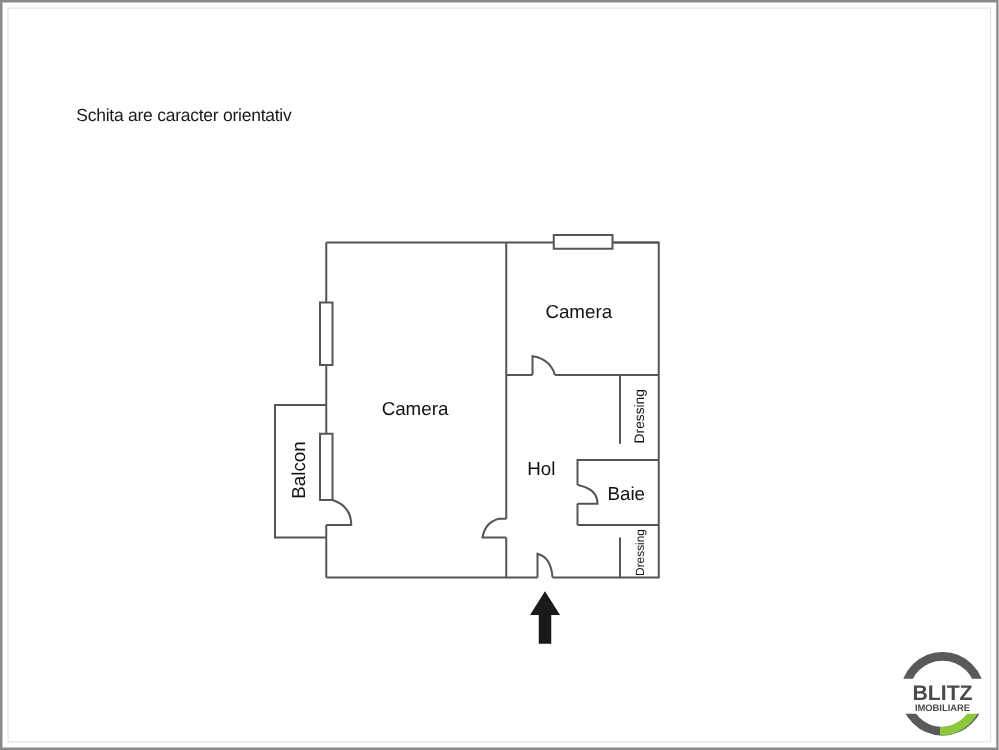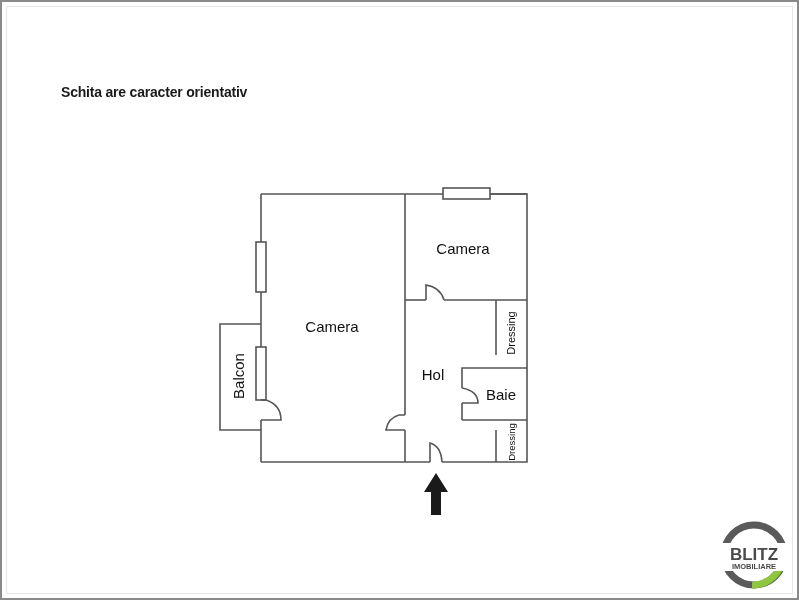--- a/index.html
+++ b/index.html
@@ -17,21 +17,20 @@
       border-bottom: 2px solid #8a8a8a;
     }
     .frame-inner {
       position: absolute; left: 4px; top: 4px; right: 4px; bottom: 4px;
       border: 1px solid #e6e6e6;
     }
     .note {
       position: absolute; left: 61px; top: 84px;
       font-size: 14px; color: #1a1a1a; letter-spacing: -0.2px;
       white-space: nowrap;
-      font-weight: bold;
     }
     svg.plan { position: absolute; left: 0; top: 0; }
     .room-label {
       font-family: "Liberation Sans", "DejaVu Sans", sans-serif;
       fill: #111111;
     }
     .logo {
       position: absolute; left: 718px; top: 519px; width: 72px; height: 72px;
     }
   </style>

